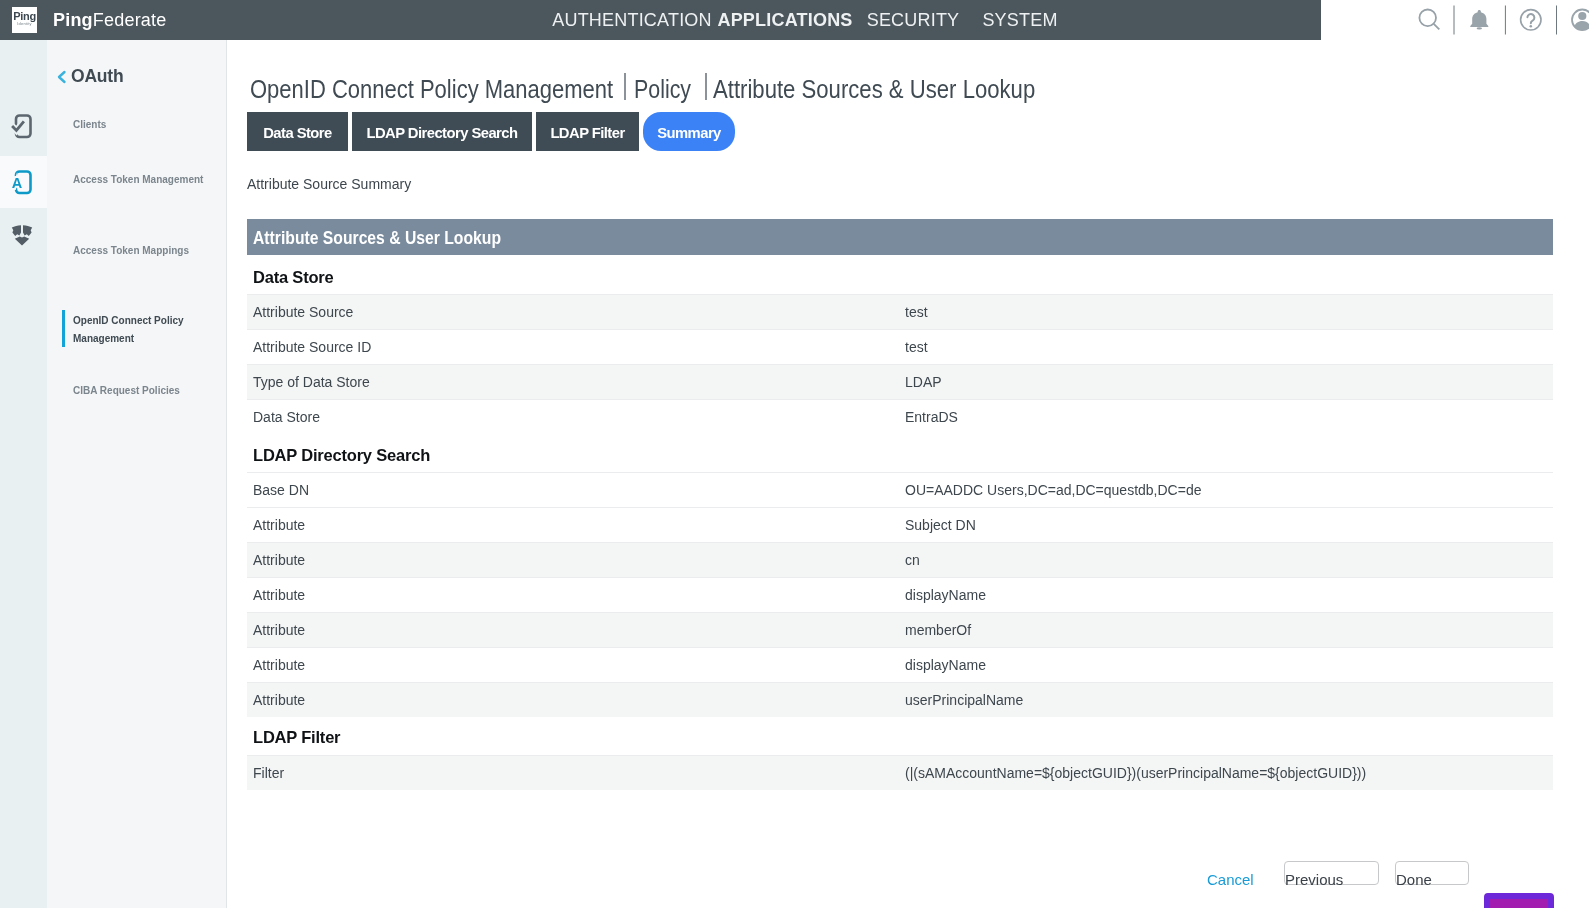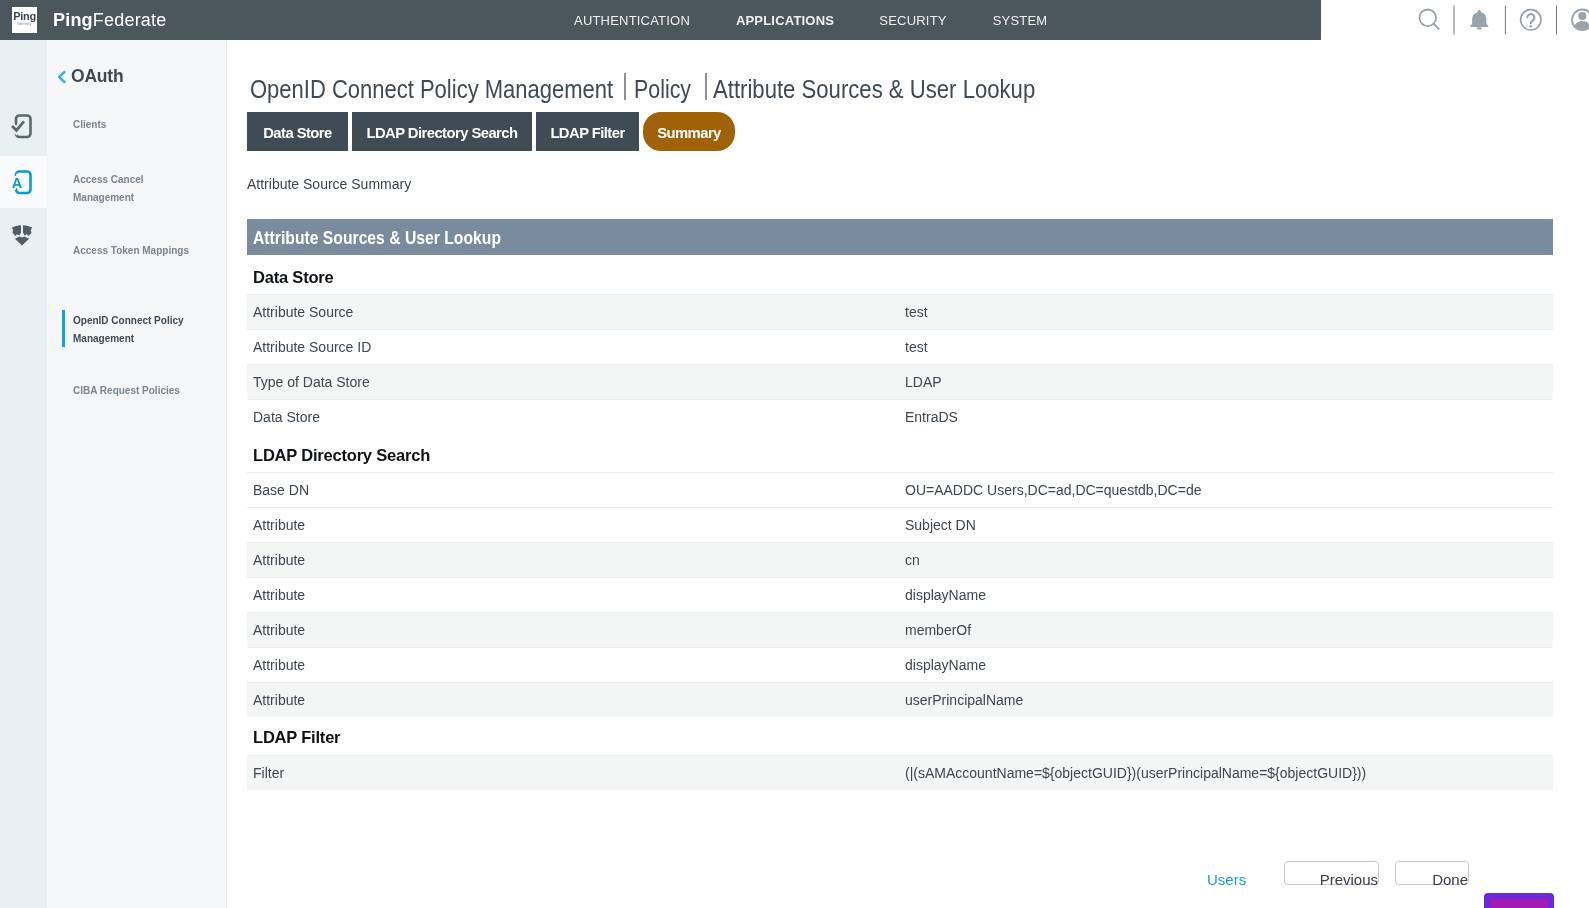--- a/index.html
+++ b/index.html
@@ -8,21 +8,21 @@
 .page { position:relative; width:1589px; height:908px; }
 .abs { position:absolute; }
 
 
 .topbar { position:absolute; left:0; top:0; width:1321px; height:40px; background:#4c565d; }
 .logo { position:absolute; left:12px; top:7px; width:25px; height:26px; background:#fff; text-align:center; }
 .logo .p1 { display:block; font-size:11px; font-weight:700; color:#3d4850; letter-spacing:-0.3px; margin-top:4px; line-height:11px;}
 .logo .p2 { display:block; font-size:4px; color:#7a848b; line-height:4px; letter-spacing:0.2px;}
 .brand { position:absolute; left:53px; top:10px; font-size:18px; line-height:21px; color:#fff; letter-spacing:0.2px; font-weight:400; }
 .brand b { font-weight:700; }
-.nav-item { position:absolute; top:14px; transform:translateX(-50%); font-size:13px; line-height:13px; color:#eef1f2; letter-spacing:0.2px; white-space:nowrap; }
+.nav-item { position:absolute; top:14px; transform:translateX(-50%); font-size:18px; line-height:13px; color:#eef1f2; letter-spacing:0.2px; white-space:nowrap; }
 .nav-item.active { font-weight:700; border-bottom:2px solid #fff; padding-bottom:20px; }
 
 
 .rail { position:absolute; left:0; top:40px; width:47px; height:868px; background:#e9f0f2; }
 .rail-active { position:absolute; left:0; top:116px; width:47px; height:52px; background:#f8fafb; }
 
 
 .panel { position:absolute; left:47px; top:40px; width:180px; height:868px; background:#f5f6f7; border-right:1px solid #e2e5e7; }
 .oauth { position:absolute; left:24px; top:25.5px; font-size:17.5px; font-weight:700; color:#3f4a52; letter-spacing:-0.2px;}
 .menu-item { position:absolute; left:26px; width:134px; font-size:10px; font-weight:700; color:#7b858d; line-height:18.5px; }
@@ -30,36 +30,36 @@
 .bluebar { position:absolute; left:15px; top:270px; width:3px; height:37px; background:#12a3d8; }
 
 
 .main { position:absolute; left:227px; top:40px; width:1362px; height:868px; background:#fff; }
 .title { position:absolute; top:34px; left:0; height:30px; font-size:26px; color:#3f4a52; white-space:nowrap; }
 .title span.seg { position:absolute; top:0; transform-origin:0 0; }
 .tsep { position:absolute; top:-1px; width:1.5px; height:27px; background:#8b9299; }
 
 .tabs { position:absolute; left:20px; top:72px; height:39px; }
 .tab { float:left; height:39px; line-height:42.5px; text-align:center; background:#3f4b55; color:#fff; font-size:14.8px; font-weight:700; letter-spacing:-0.55px; margin-right:4px; }
-.tab.active { background:#a16207;border-radius:18px; }
+.tab.active { background:#3b82f6;border-radius:18px; }
 
 .summarylabel { position:absolute; left:20px; top:136px; font-size:14px; color:#3d464d; }
 
 .table { position:absolute; left:20px; top:179px; width:1306px; }
 .thead { height:36px; line-height:38px; background:#7a8b9e; color:#fff; font-size:17.5px; font-weight:700; padding-left:6px; }
 .thead span { display:inline-block; transform-origin:0 50%; }
 .shead { height:39px; display:flex; align-items:center; padding-left:6px; font-size:16.5px; font-weight:700; color:#101316; letter-spacing:-0.2px; padding-top:5px;}
 .shead span { display:inline-block; transform-origin:0 50%; }
 .row { height:35px; display:flex; align-items:center; position:relative; font-size:14px; color:#3e474e; border-top:1px solid #ebeced; background-clip:padding-box; }
 .row .lab { padding-left:6px; }
 .row .val { position:absolute; left:658px; }
 .row.g { background:#f4f5f5; }
 
 .cancel { position:absolute; left:980px; top:150.5px; font-size:15px; color:#189bd7; }
-.btn { position:absolute; top:141px; height:24px; border:1px solid #c6c8ca; border-radius:4px; background:#fff; color:#3a4148; font-size:15px; text-align:right; line-height:36px; }
+.btn { position:absolute; top:141px; height:24px; border:1px solid #c6c8ca; border-radius:4px; background:#fff; color:#3a4148; font-size:15px; text-align:left; line-height:36px; }
 .btn.save { background:#a21caf; color:#fff; border:6px solid #6d28d9;margin-top:32px; }
 .footer { position:absolute; left:0; top:680px; width:1362px; height:188px; }
 </style>
 </head>
 <body>
 <div class="page">
 
   <div class="topbar">
     <div class="logo">
         <span class="p1">Ping</span>
@@ -110,21 +110,21 @@
       </g>
     </svg>
   </div>
 
   <div class="panel">
     <svg class="abs" style="left:9px;top:30px;" width="12" height="14" viewBox="0 0 12 14">
       <polyline points="8.5,2 3,7 8.5,12" fill="none" stroke="#3ab2dc" stroke-width="2.4" stroke-linecap="round" stroke-linejoin="round"></polyline>
     </svg>
     <div class="oauth">OAuth</div>
     <div class="menu-item" style="top:76px;">Clients</div>
-    <div class="menu-item" style="top:130.5px;">Access Cancel Management</div>
+    <div class="menu-item" style="top:130.5px;">Access Token Management</div>
     <div class="menu-item" style="top:201.5px;">Access Token Mappings</div>
     <div class="bluebar"></div>
     <div class="menu-item sel" style="top:271.5px;">OpenID Connect Policy Management</div>
     <div class="menu-item" style="top:342px;">CIBA Request Policies</div>
   </div>
 
   <div class="main">
     <div class="title">
       <span class="seg" style="left:23px;transform:scaleX(0.846);" id="t1">OpenID Connect Policy Management</span>
       <span class="tsep" style="left:397px;"></span>
@@ -197,20 +197,20 @@
       <div class="shead" style="height:37.5px;padding-top:2.5px;">
           <span>LDAP Filter</span>
         </div>
       <div class="row g">
           <span class="lab">Filter</span>
           <span class="val">(|(sAMAccountName=${objectGUID})(userPrincipalName=${objectGUID}))</span>
         </div>
     </div>
 
     <div class="footer">
-      <span class="cancel">Users</span>
+      <span class="cancel">Cancel</span>
       <div class="btn" style="left:1057px;width:95px;">Previous</div>
       <div class="btn" style="left:1168px;width:74px;">Done</div>
       <div class="btn save" style="left:1257px;width:70px;">Save</div>
     </div>
   </div>
 
 </div>
 
 </body></html>

